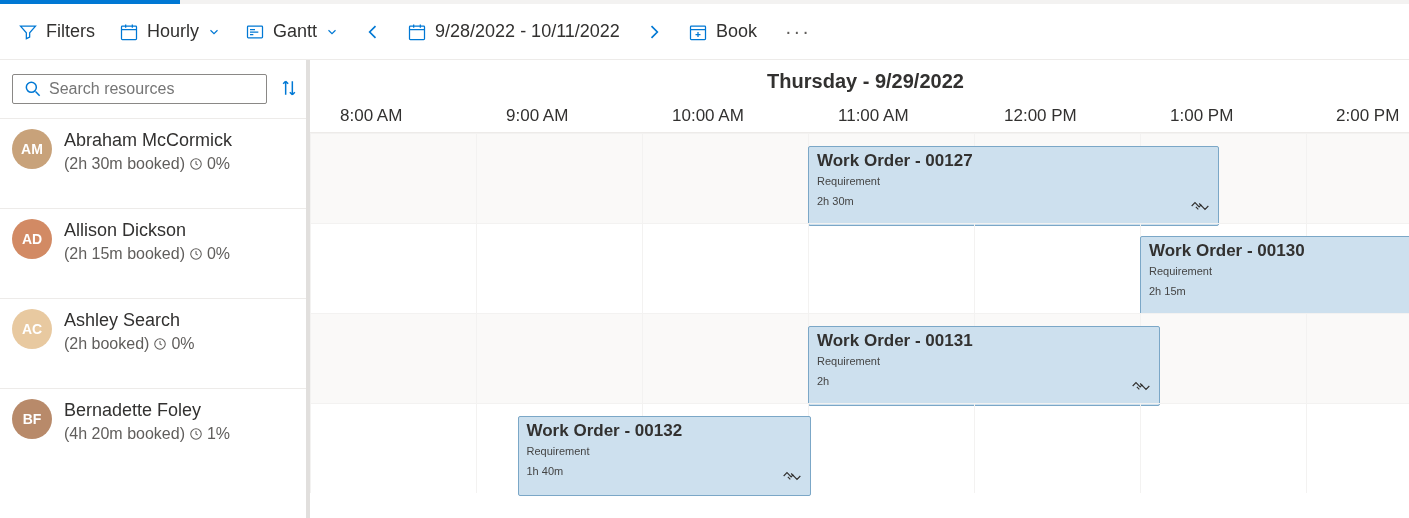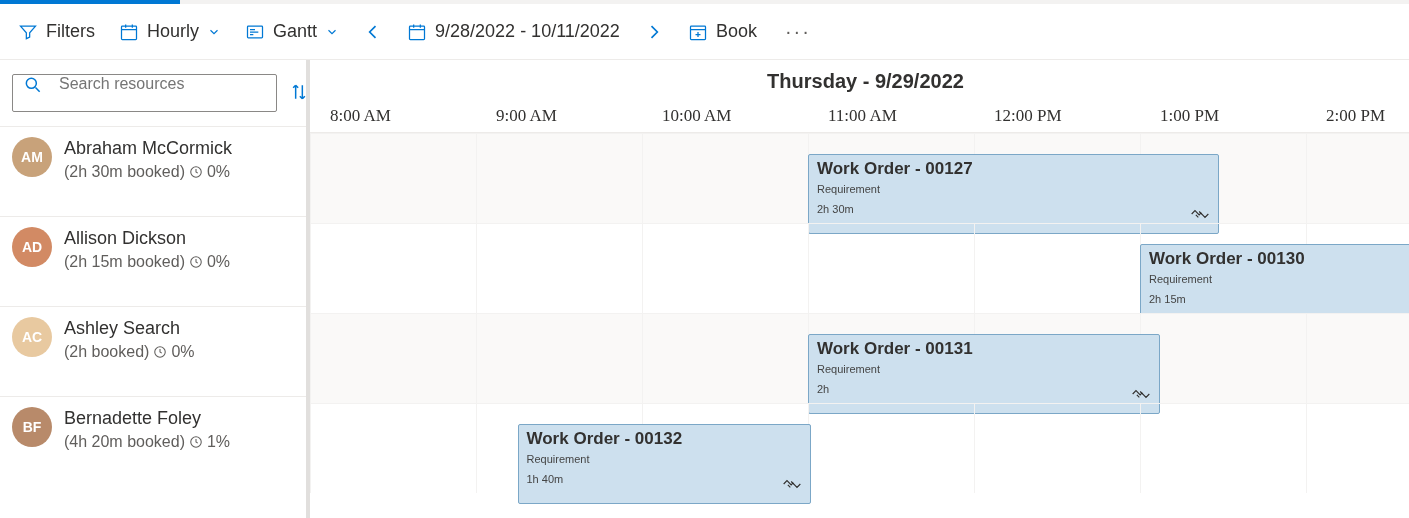--- a/index.html
+++ b/index.html
@@ -12,41 +12,41 @@
 .tb-item { display: inline-flex; align-items: center; gap: 8px; font-size: 18px; color: #323130; cursor: pointer; }
 .tb-icon { color: #0078d4; display: inline-flex; }
 .icon-sm svg { width: 20px; height: 20px; }
 .chev svg { width: 14px; height: 14px; }
 .more-dots { letter-spacing: 2px; font-size: 20px; color: #605e5c; padding: 0 4px; cursor: pointer; }
 
 .main { display: flex; height: calc(100vh - 60px); }
 
 .side { width: 310px; flex: 0 0 310px; border-right: 4px solid #e1dfdd; background: #fff; font-size: 15px; }
 .side-head { display: flex; align-items: center; padding: 14px 10px 14px 12px; gap: 12px; }
-.search-wrap { flex: 1; display: flex; align-items: flex-start; border: 1px solid #8a8886; border-radius: 2px; height: 38px; padding: 0 10px; gap: 16px; }
+.search-wrap { flex: 1; display: flex; align-items: center; border: 1px solid #8a8886; border-radius: 2px; height: 30px; padding: 0 10px; gap: 6px; }
 .search-wrap input { border: none; outline: none; flex: 1; font-size: 16px; color: #323130; background: transparent; }
 .sort-btn { color: #0078d4; cursor: pointer; }
 
 .res-row { display: flex; align-items: flex-start; gap: 12px; padding: 10px 10px 10px 12px; border-top: 1px solid #edebe9; min-height: 90px; }
 .avatar { width: 40px; height: 40px; border-radius: 50%; display: flex; align-items: center; justify-content: center; color: #fff; font-weight: 600; font-size: 14px; flex-shrink: 0; }
 .res-name { font-size: 18px; color: #323130; line-height: 22px; margin-bottom: 4px; }
 .res-meta { font-size: 16px; color: #605e5c; display: flex; align-items: center; gap: 4px; }
 .clock-icon { display: inline-flex; color: #605e5c; }
 
 .board { flex: 1; overflow: hidden; position: relative; }
 .date-head { padding: 10px 0 0 12px; font-size: 20px; font-weight: 600; color: #323130; text-align: center; }
 .time-head { display: flex; border-bottom: 1px solid #edebe9; height: 40px; align-items: flex-end; padding-bottom: 6px; }
-.time-col { width: 166px; flex: 0 0 166px; padding-left: 20px; font-size: 17px; color: #323130; font-family: Liberation Serif, serif; }
+.time-col { width: 166px; flex: 0 0 166px; padding-left: 30px; font-size: 17px; color: #323130; }
 
 .rows { position: relative; }
 .grid-row { display: flex; height: 90px; border-top: 1px solid #f3f2f1; position: relative; }
 .grid-row .cell { width: 166px; flex: 0 0 166px; border-left: 1px solid #f3f2f1; }
 .grid-row.alt { background: #faf9f8; }
 
-.booking { position: absolute; top: 20px; height: 80px; background: #cde0ee; border: 1px solid #7ba7c7; border-radius: 2px; padding: 4px 8px; cursor: pointer; overflow: hidden; }
+.booking { position: absolute; top: 12px; height: 80px; background: #cde0ee; border: 1px solid #7ba7c7; border-radius: 2px; padding: 4px 8px; cursor: pointer; overflow: hidden; }
 .booking .b-title { font-weight: 600; font-size: 17px; white-space: nowrap; }
 .booking .b-sub { font-size: 11px; color: #444; line-height: 20px; }
 .handshake { position: absolute; right: 8px; bottom: 6px; color: #323130; }
 .handshake svg { width: 20px; height: 20px; }
 
 
 :root { --hour: 166px; }
 </style>
 </head>
 <body>

